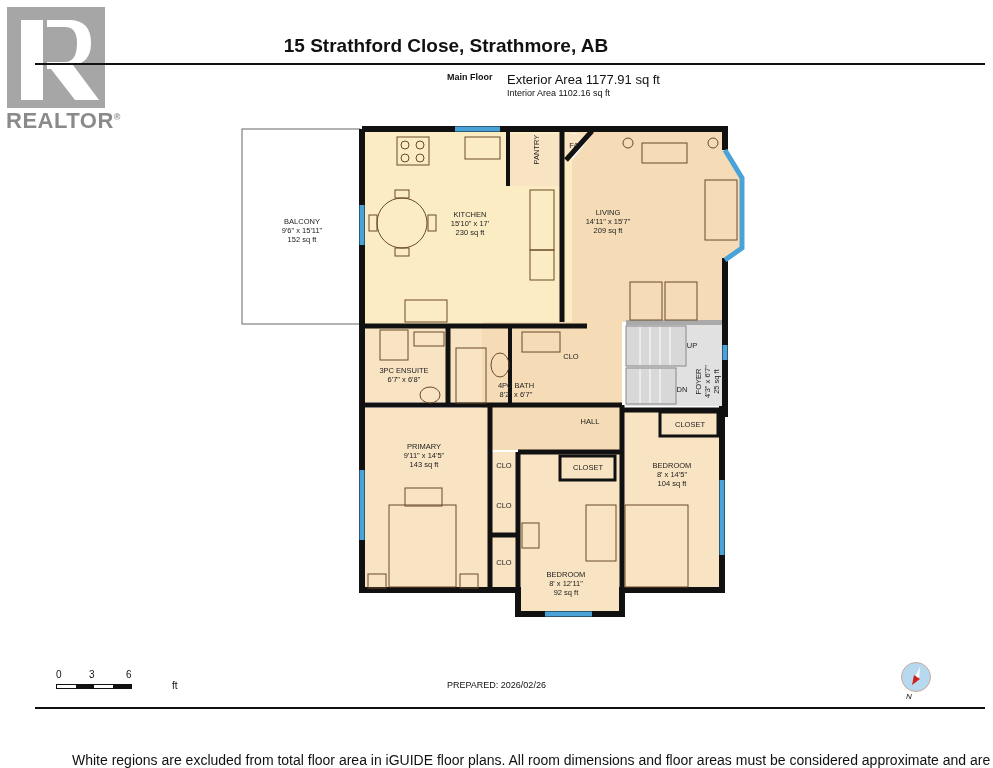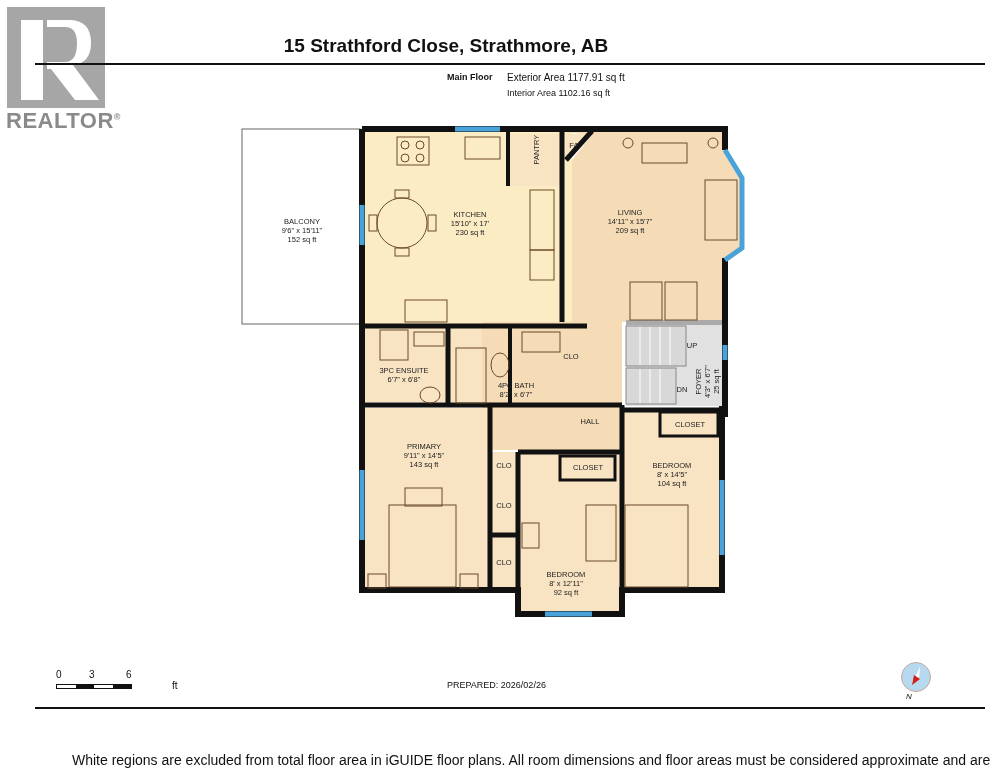--- a/index.html
+++ b/index.html
@@ -4,21 +4,21 @@
   <style>
     html, body { margin:0; padding:0; background:#ffffff; }
     body { width:993px; height:768px; position:relative; overflow:hidden; font-family:"Liberation Sans", sans-serif; color:#111; }
     .abs { position:absolute; }
     .logo-box { left:7px; top:7px; width:98px; height:101px; background:#a6a6a6; }
     .logo-text { left:6px; top:108px; font-size:22px; color:#8a8a8a; letter-spacing:0.5px; font-family:"Liberation Sans", sans-serif;font-weight:bold; }
     .logo-text sup { font-size:9px; }
     .title { left:0; width:832px; top:35px; text-align:center; font-size:19px; font-weight:bold; padding-left:60px; box-sizing:border-box; }
     .title-rule { left:35px; top:63px; width:950px; height:2px; background:#111; }
     .area-label { left:447px; top:72px; font-size:9px; font-weight:bold; }
-    .area-ext { left:507px; top:72px; font-size:10px; }
+    .area-ext { left:507px; top:72px; font-size:13px; }
     .area-int { left:507px; top:88px; font-size:9px; }
     .room-label { position:absolute; text-align:center; font-size:7.5px; line-height:9px; color:#222; }
     .plan { left:0; top:0; width:993px; height:768px; }
     .scale-nums { left:56px; top:669px; font-size:10px; }
     .scale-bar { left:56px; top:684px; width:76px; height:5px; border:1px solid #111; box-sizing:border-box; display:flex; }
     .scale-bar span { flex:1; }
     .scale-bar span:nth-child(2), .scale-bar span:nth-child(4) { background:#111; }
     .scale-unit { left:136px; top:680px; font-size:10px;margin-left:36px; }
     .prepared { left:447px; top:680px; font-size:9px; }
     .bottom-rule { left:35px; top:707px; width:950px; height:1.5px; background:#111; }
@@ -155,21 +155,21 @@
   <div>KITCHEN</div>
     <div>15'10" x 17'</div>
     <div>230 sq ft</div>
 </div>
 <div class="room-label" style="left:526px;top:150px;width:20px;transform:rotate(-90deg);transform-origin:center;">
     <div>PANTRY</div>
   </div>
 <div class="room-label" style="left:565px;top:141px;width:20px;">
     <div>F/P</div>
   </div>
-<div class="room-label" style="left:590px;top:208px;width:80px;">
+<div class="room-label" style="left:568px;top:208px;width:80px;">
   <div>LIVING</div>
     <div>14'11" x 15'7"</div>
     <div>209 sq ft</div>
 </div>
 <div class="room-label" style="left:364px;top:366px;width:80px;">
   <div>3PC ENSUITE</div>
     <div>6'7" x 6'8"</div>
 </div>
 <div class="room-label" style="left:486px;top:381px;width:60px;">
   <div>4PC BATH</div>

